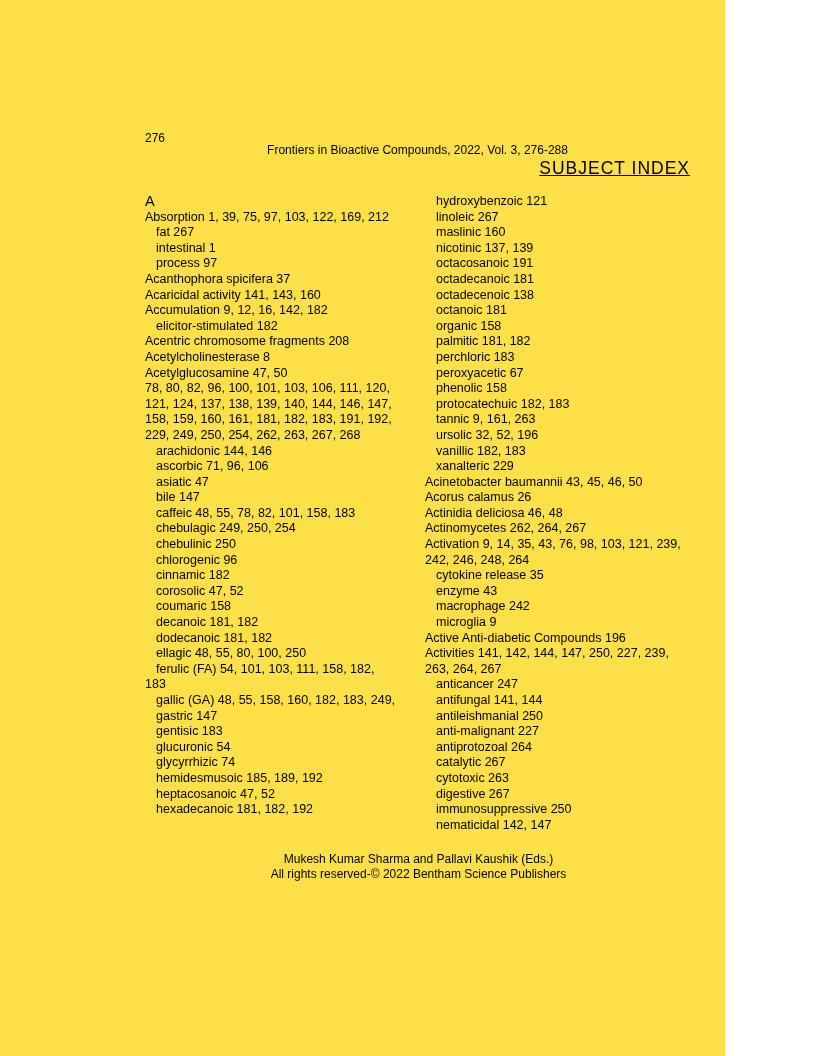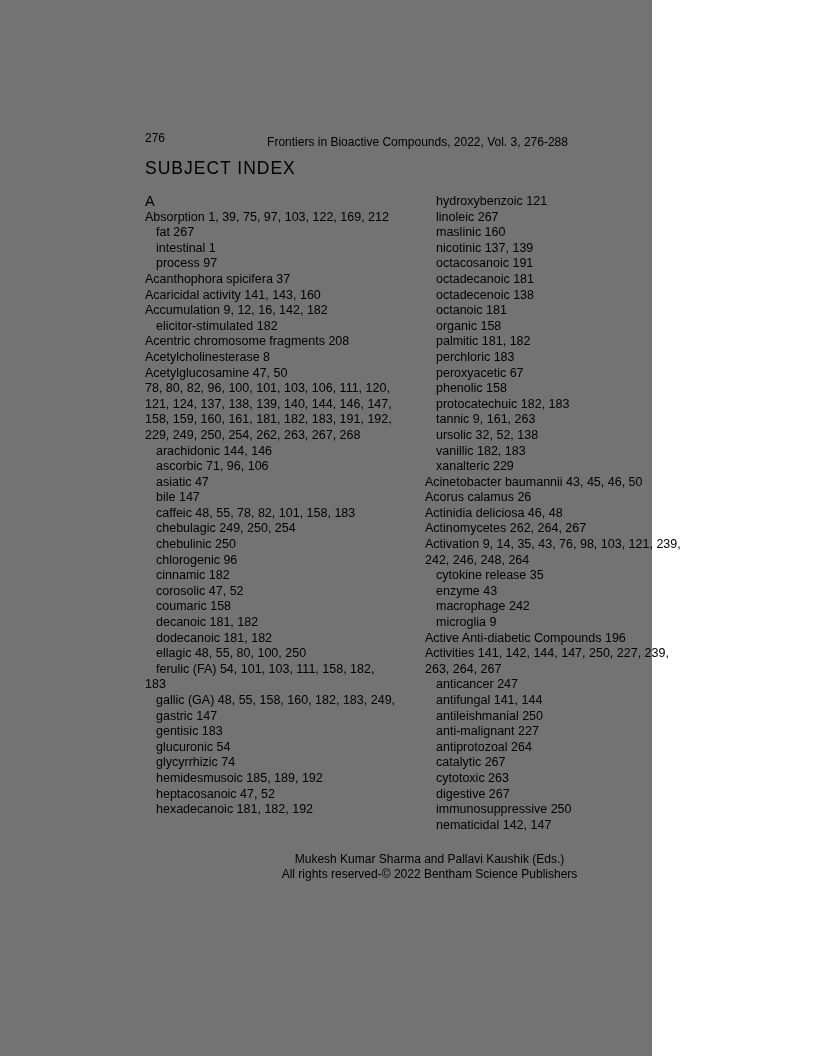--- a/index.html
+++ b/index.html
@@ -8,53 +8,54 @@
     width: 816px;
     height: 1056px;
     font-family: "Liberation Sans", "DejaVu Sans", sans-serif;
     color: #000000;
     position: relative;
     overflow: hidden;
   }
   .page {
     position: absolute;
     top: 0; left: 0;
-    width: 652px;
+    width: 725px;
     height: 1056px;
-    background: #737373;
+    background: #fde047;
   }
   .header {
     position: absolute;
     top: 131px;
     left: 145px;
     width: 545px;
     height: 16px;
     font-size: 12px;
   }
   .page-number {
     position: absolute;
     left: 0;
     top: 0;
   }
   .running-head {
     position: absolute;
     left: 0;
     width: 100%;
     text-align: center;
-    top: 4px;
+    top: 12px;
   }
   .title {
     position: absolute;
     top: 158px;
     left: 145px;
     width: 545px;
-    text-align: left;
+    text-align: right;
     font-size: 17.5px;
     letter-spacing: 1px;
     font-weight: normal;
+    text-decoration: underline;
   }
   .columns {
     position: absolute;
     top: 194px;
     left: 145px;
     width: 548px;
     display: flex;
   }
   .col { }
   .col-left  { width: 256px; margin-right: 24px; }
@@ -65,21 +66,21 @@
     white-space: nowrap;
   }
   .indent1 { padding-left: 11px; }
   .section-letter {
     font-size: 14.5px;
     line-height: 15.6px;
   }
   .footer {
     position: absolute;
     top: 852px;
-    left: 157px;
+    left: 146px;
     width: 545px;
     text-align: center;
     font-size: 12px;
     line-height: 14.6px;
   }
 </style>
 </head>
 <body>
 
 <div class="page">
@@ -143,21 +144,21 @@
         <div class="line indent1">octadecanoic 181</div>
         <div class="line indent1">octadecenoic 138</div>
         <div class="line indent1">octanoic 181</div>
         <div class="line indent1">organic 158</div>
         <div class="line indent1">palmitic 181, 182</div>
         <div class="line indent1">perchloric 183</div>
         <div class="line indent1">peroxyacetic 67</div>
         <div class="line indent1">phenolic 158</div>
         <div class="line indent1">protocatechuic 182, 183</div>
         <div class="line indent1">tannic 9, 161, 263</div>
-        <div class="line indent1">ursolic 32, 52, 138</div>
+        <div class="line indent1">ursolic 32, 52, 196</div>
         <div class="line indent1">vanillic 182, 183</div>
         <div class="line indent1">xanalteric 229</div>
         <div class="line">Acinetobacter baumannii 43, 45, 46, 50</div>
         <div class="line">Acorus calamus 26</div>
         <div class="line">Actinidia deliciosa 46, 48</div>
         <div class="line">Actinomycetes 262, 264, 267</div>
         <div class="line">Activation 9, 14, 35, 43, 76, 98, 103, 121, 239,</div>
         <div class="line">242, 246, 248, 264</div>
         <div class="line indent1">cytokine release 35</div>
         <div class="line indent1">enzyme 43</div>

